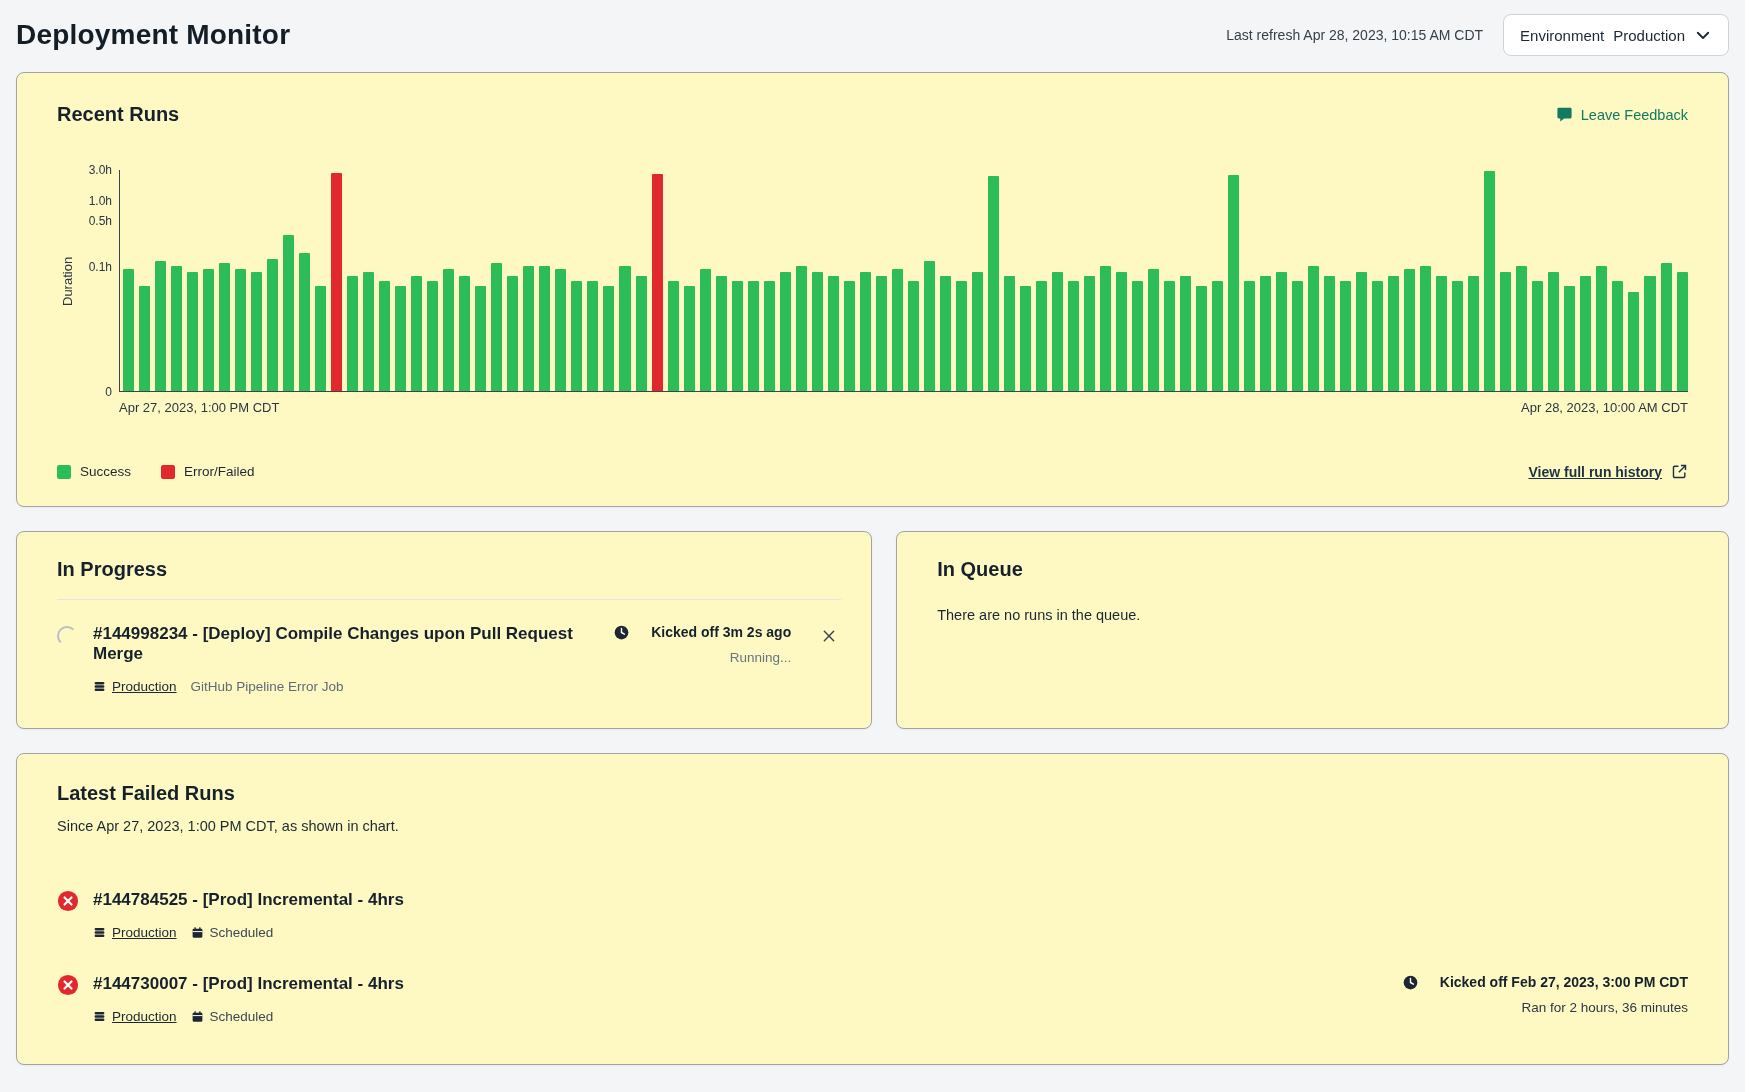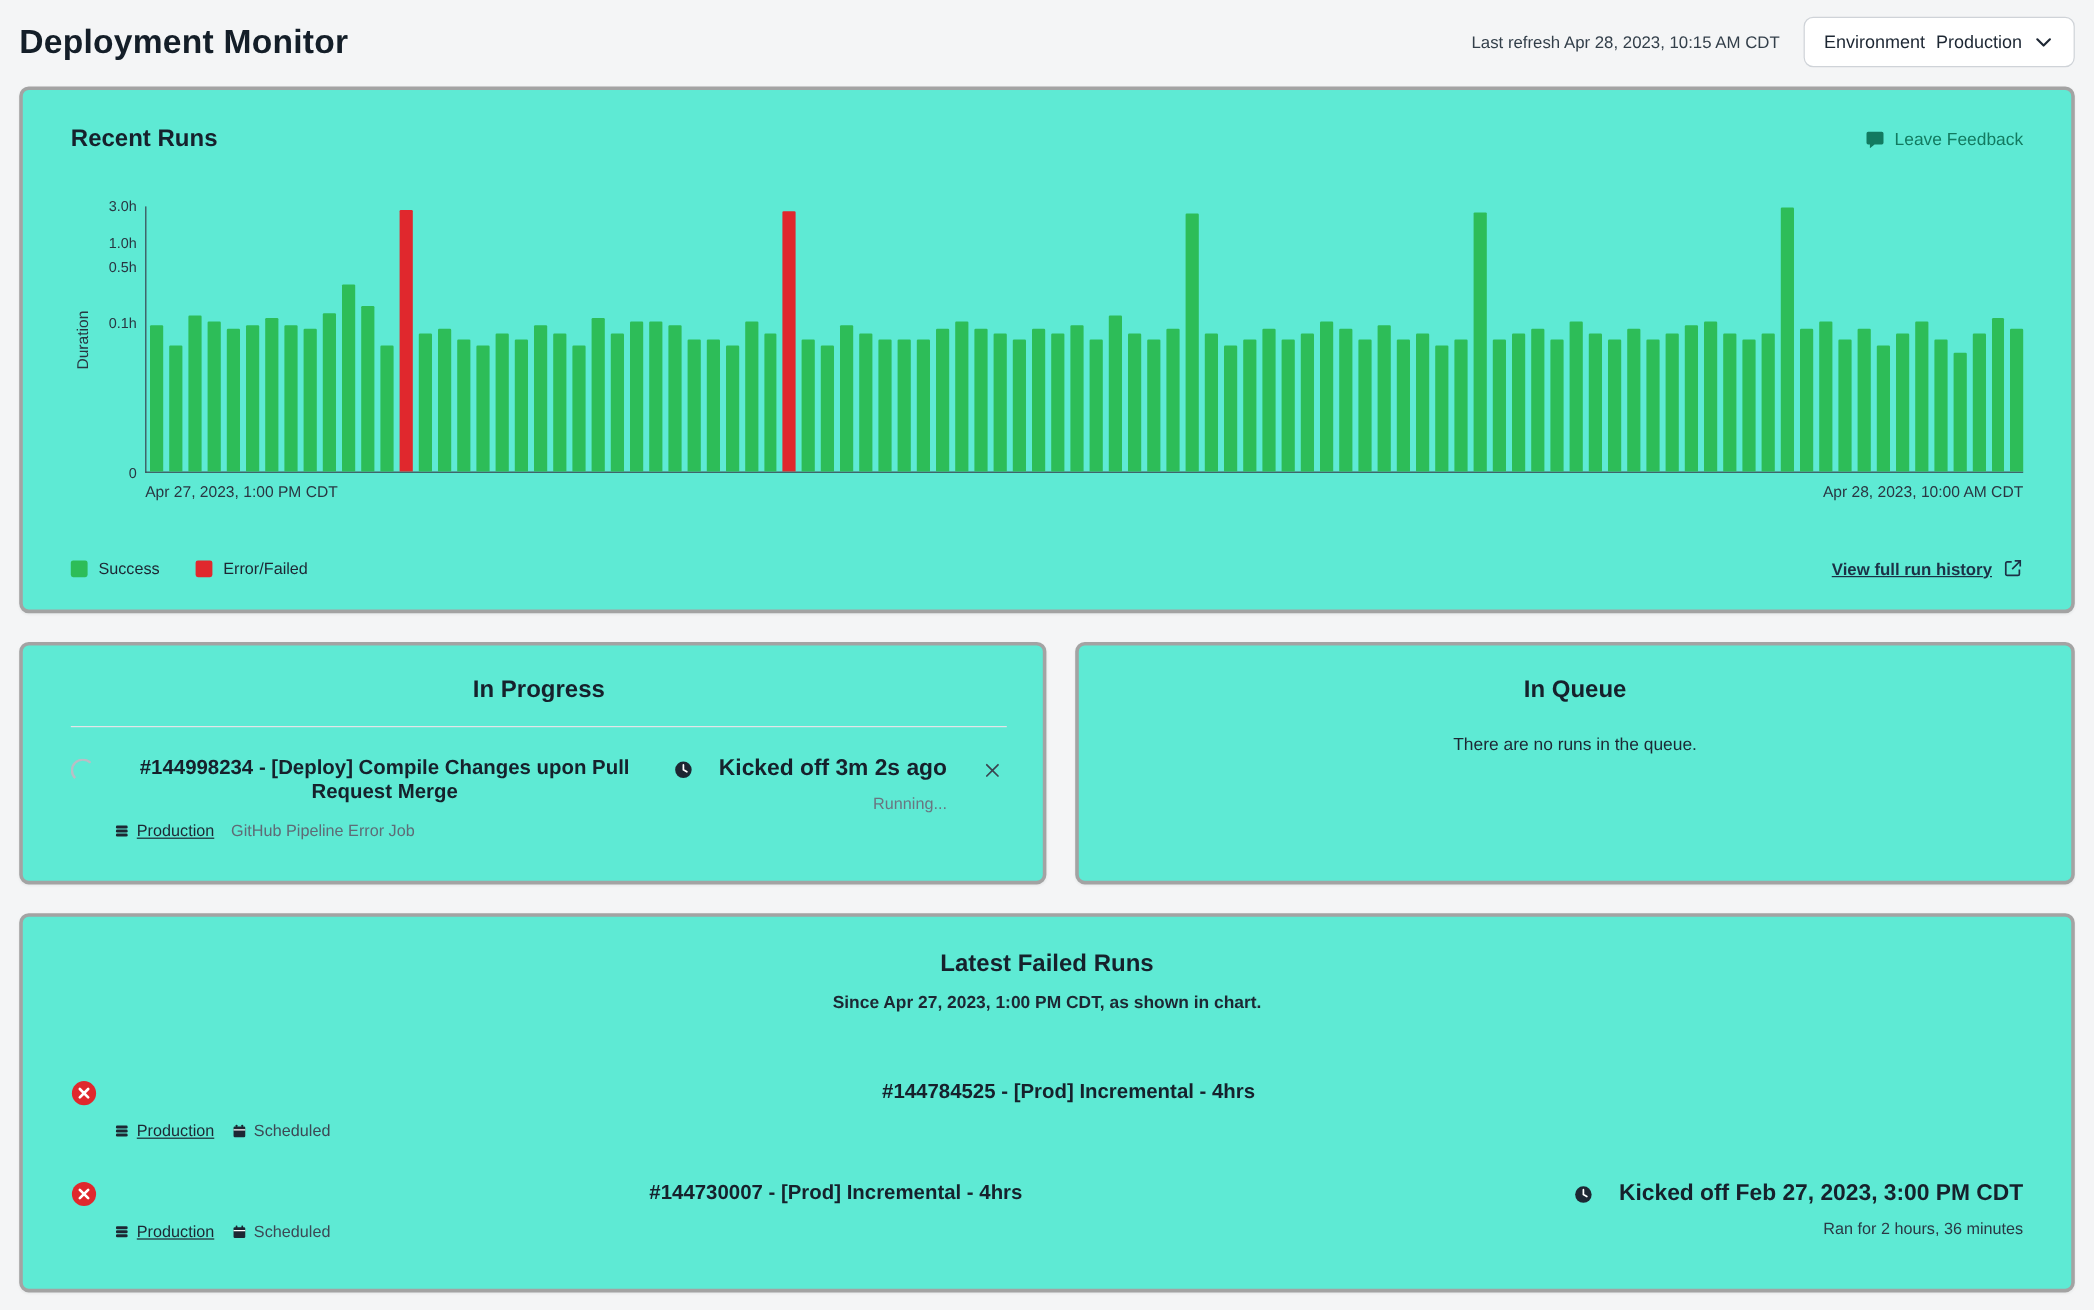--- a/index.html
+++ b/index.html
@@ -21,24 +21,23 @@
   .refresh { font-size: 14px; color: #333f4a; }
   .env-select {
     display: flex; align-items: center; gap: 9px;
     background: #fff; border: 1px solid #cfd3d8; border-radius: 8px;
     padding: 11px 16px; font-size: 15px; color: #1d2733; cursor: pointer;
     font-family: inherit;
   }
   .env-select .env-val { color: #1d2733; }
 
   .card {
-    background: #5eead4; border: 3px solid #a3a3a3; border-radius: 8px;
+    background: #fef9c3; border: 1px solid #a3a3a3; border-radius: 8px;
     box-shadow: 0 1px 2px rgba(20,30,40,0.05);
     margin: 0 16px 24px 16px;
-    text-align: center;
   }
   .card h2 { font-size: 20px; font-weight: 700; color: #16212c; }
 
   
   .recent { padding: 30px 40px 26px 40px; }
   .card-head { display: flex; align-items: center; justify-content: space-between; }
   .feedback {
     display: flex; align-items: center; gap: 8px;
     color: #127a60; font-size: 14.5px; cursor: pointer; text-decoration: none;
   }
@@ -97,28 +96,28 @@
   .run-title { font-size: 17px; font-weight: 700; color: #16212c; }
   .run-meta { display: flex; align-items: center; gap: 14px; margin-top: 15px; }
   .env-link {
     display: flex; align-items: center; gap: 6px; cursor: pointer;
     font-size: 13.5px; color: #1d2733;
   }
   .env-link span { text-decoration: underline; }
   .job-type { font-size: 13.5px; color: #5f6b76; }
   .sched { display: flex; align-items: center; gap: 6px; font-size: 13.5px; color: #3c4854; }
   .run-right { display: flex; flex-direction: column; align-items: flex-end; gap: 10px; }
-  .kicked { display: flex; align-items: center; gap: 22px; font-size: 19px; font-weight: 700; color: #16212c; white-space: nowrap; }
+  .kicked { display: flex; align-items: center; gap: 22px; font-size: 14px; font-weight: 700; color: #16212c; white-space: nowrap; }
   .running { font-size: 13.5px; color: #6a7580; }
   .ranfor { font-size: 13.5px; color: #2b3845; }
   .close-btn { background: none; border: none; cursor: pointer; padding: 4px; margin-left: 10px; line-height: 0; }
 
   
   .failedcard { padding: 28px 40px 40px 40px; }
-  .failedcard .sub { margin-top: 13px; font-size: 14.5px; color: #1d2733; font-weight: bold; }
+  .failedcard .sub { margin-top: 13px; font-size: 14.5px; color: #1d2733; }
   .failed-row { display: flex; align-items: flex-start; gap: 14px; margin-top: 56px; }
   .failed-row + .failed-row { margin-top: 34px; }
   .status-icon { flex: 0 0 auto; margin-top: 0; }
   svg { display: block; }
 </style>
 </head>
 <body>
 
 <div class="page">
 

